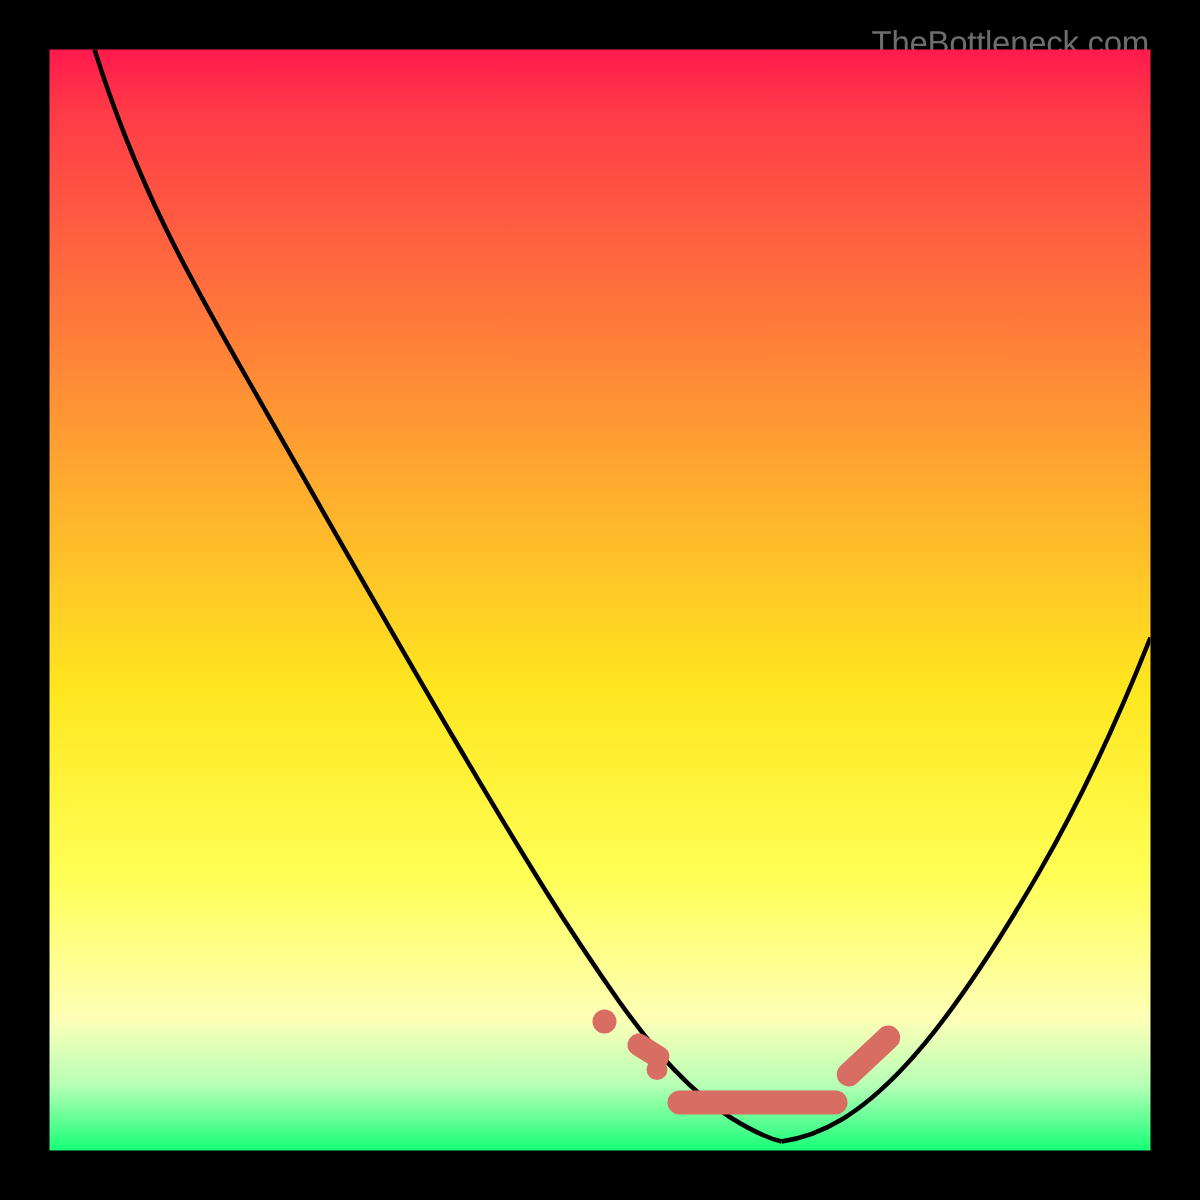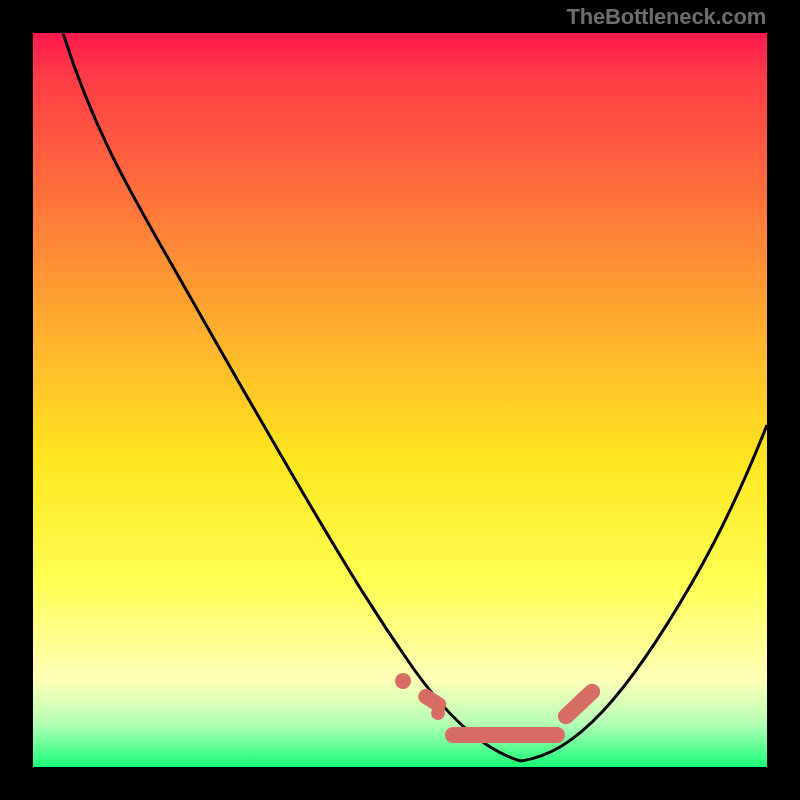--- a/index.html
+++ b/index.html
@@ -34,25 +34,25 @@
       #ffad2e 40%,
       #ffe61f 58%,
       #ffff55 75%,
       #feffb7 88%,
       #b8ffb6 94%,
       #17ff77 100%
     );
   }
   .watermark {
     position: absolute;
-    top: 4px;
+    top: 16px;
     right: 34px;
     color: #6d6d6d;
     font-size: 22px;
-    font-weight: 700;
+    font-weight: 400;
     letter-spacing: -0.2px;
     user-select: none;
   }
   svg.curves {
     position: absolute;
     top: 0;
     left: 0;
     width: 734px;
     height: 734px;
   }

